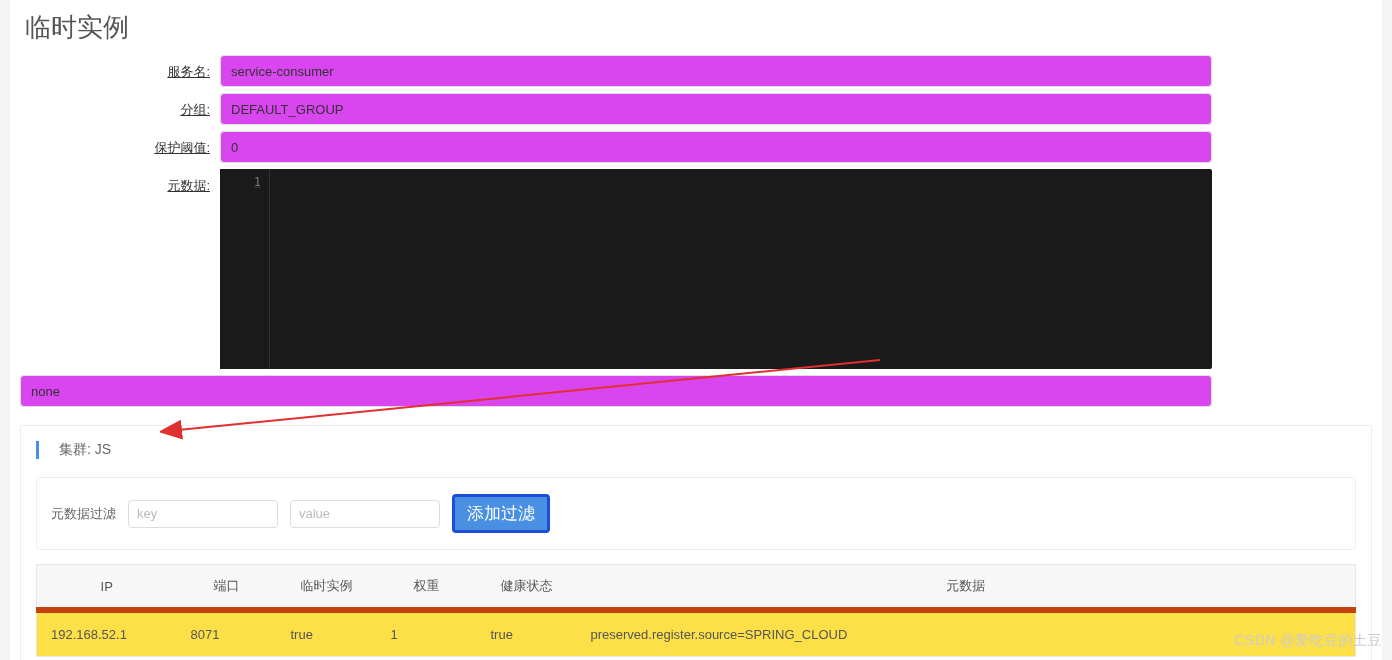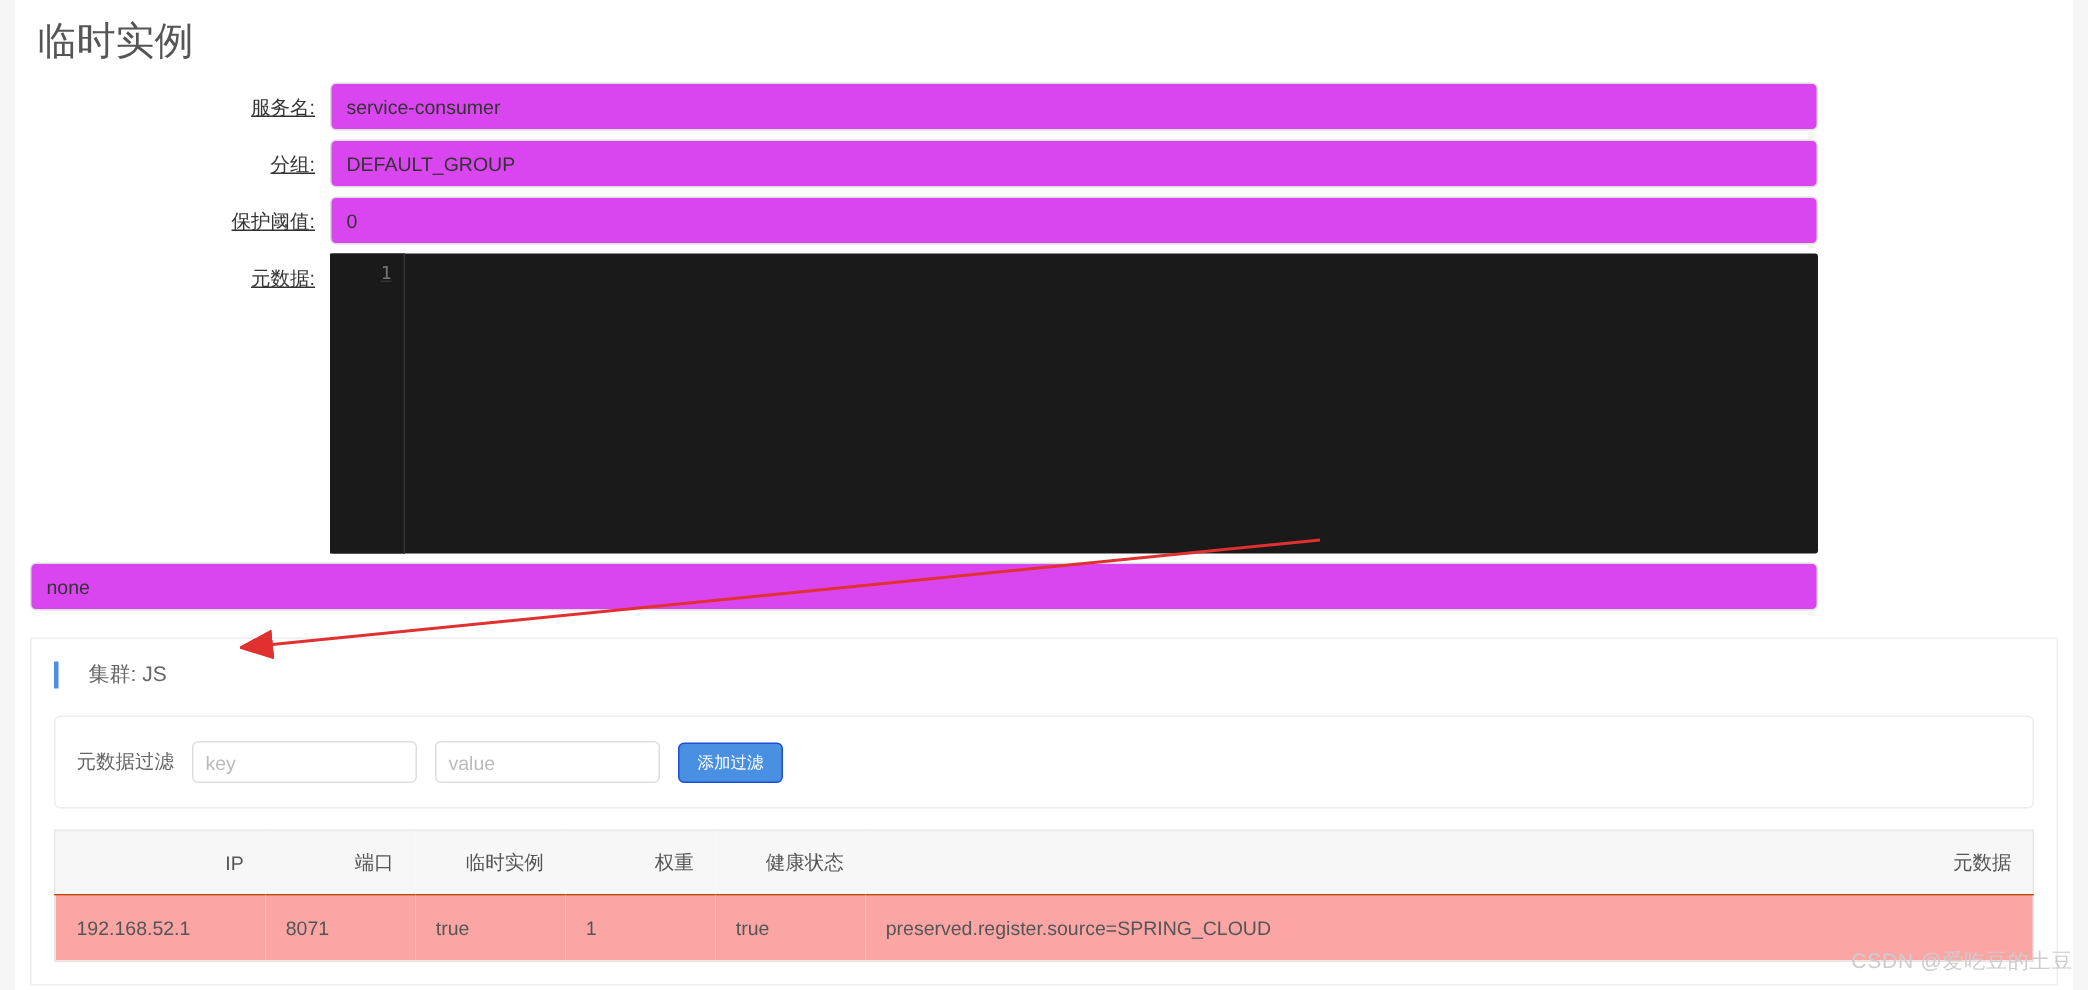--- a/index.html
+++ b/index.html
@@ -105,43 +105,43 @@
       padding: 2px 8px;
       border: 1px solid #ddd;
       border-radius: 4px;
       font-size: 13px;
       color: #999;
     }
     .filter-input::placeholder { color: #bbb; }
     .btn-primary {
       background: #4a90e2;
       color: #fff;
-      border: 1px solid #1d4ed8;
+      border: 3px solid #1d4ed8;
       border-radius: 4px;
       padding: 5px 12px;
-      font-size: 11px;
+      font-size: 17px;
       cursor: pointer;
     }
     .data-table {
       width: 100%;
       border-collapse: collapse;
       border: 1px solid #e8e8e8;
     }
     .data-table th {
       background: #f7f7f7;
-      text-align: right;
+      text-align: center;
       padding: 12px 14px;
       font-weight: 400;
       color: #555;
       font-size: 13px;
-      border-bottom: 1px solid #c2410c;
+      border-bottom: 6px solid #c2410c;
     }
     .data-table td {
       padding: 14px 14px;
-      background: #fca5a5;
+      background: #fde047;
       color: #555;
       font-size: 13px;
     }
     .col-ip { width: 140px; }
     .col-port { width: 100px; }
     .col-eph { width: 100px; }
     .col-weight { width: 100px; }
     .col-health { width: 100px; }
     .arrow-overlay {
       position: absolute;

